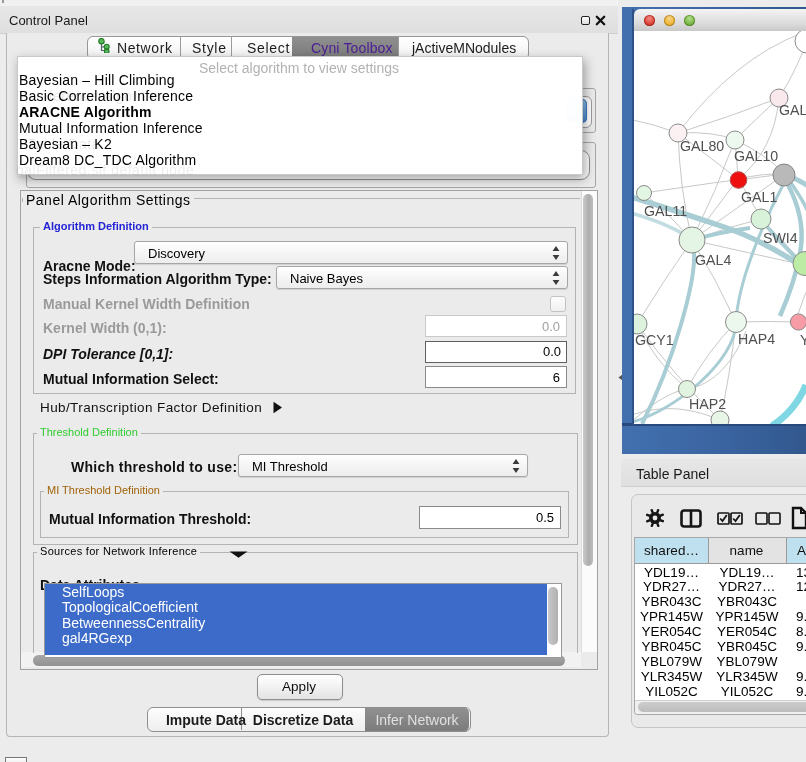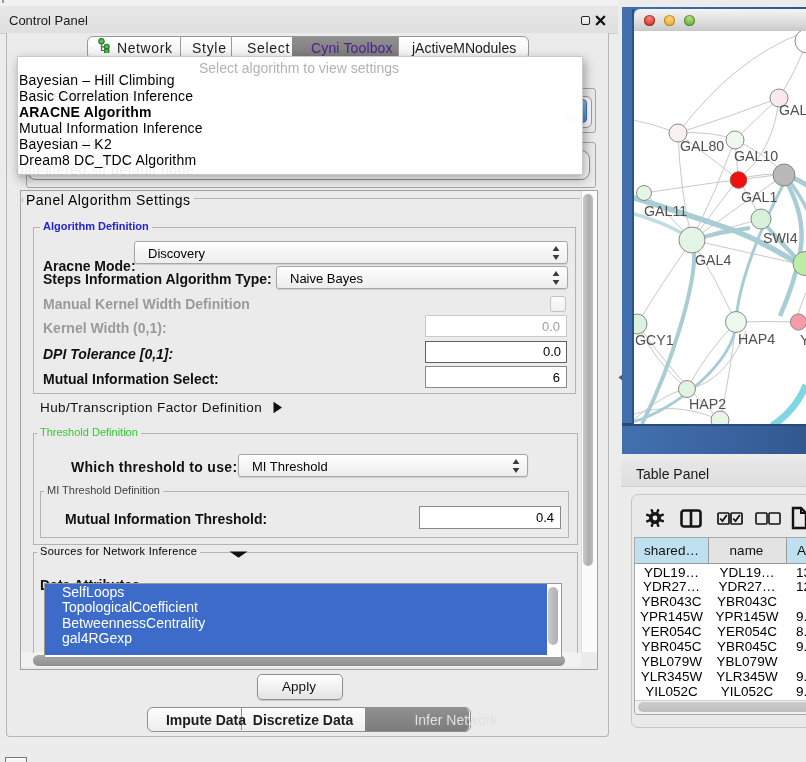--- a/index.html
+++ b/index.html
@@ -95,23 +95,23 @@
 <div class="gtitle" style="left:37px;top:426px;color:#2ecc2e;">Threshold Definition</div>
 <div class="lbl b" style="left:71px;top:459px;letter-spacing:0.3px;">Which threshold to use:</div>
 <div class="combo" style="left:238px;top:454px;width:288px;height:21px;">
     <span class="ct">MI Threshold</span>
     <svg class="arr" viewBox="0 0 8 14">
       <path d="M4 0 L7.4 5 H0.6 Z" fill="#3a3a3a"></path>
       <path d="M4 14 L7.4 9 H0.6 Z" fill="#3a3a3a"></path>
     </svg>
   </div>
 <div class="gbox" style="left:40px;top:491px;width:527px;height:45px;"></div>
-<div class="gtitle" style="left:44px;top:484px;color:#404040;">MI Threshold Definition</div>
-<div class="lbl b" style="left:65px;top:511px;">Mutual Information Threshold:</div>
-<div class="field" style="left:419px;top:506px;width:142px;height:23px;border:1px solid #8a8a8a;color:#000;line-height:22px;padding-right:6px;box-sizing:border-box;">0.4</div>
+<div class="gtitle" style="left:44px;top:484px;color:#a16207;">MI Threshold Definition</div>
+<div class="lbl b" style="left:49px;top:511px;">Mutual Information Threshold:</div>
+<div class="field" style="left:419px;top:506px;width:142px;height:23px;border:1px solid #8a8a8a;color:#000;line-height:22px;padding-right:6px;box-sizing:border-box;">0.5</div>
 
 <div class="gbox" style="left:33px;top:552px;width:543px;height:100px;border-bottom:none;"></div>
 <div class="gtitle" style="left:37px;top:545px;color:#000;letter-spacing:0.3px;">Sources for Network Inference</div>
 <svg class="abs" style="left:229px;top:551px;" width="19" height="7" viewBox="0 0 19 7">
     <path d="M0.5 0.5 H18.5 L9.5 6.8 Z" fill="#111"></path>
   </svg>
 <div class="lbl b" style="left:40px;top:565px;margin-top:12px;">Data Attributes</div>
 <div class="abs" style="left:44px;top:583px;width:516px;height:73px;border:1px solid #999;background:#fff;"></div>
 <div class="abs" style="left:45px;top:584px;width:502px;height:71px;background:#3d6bc9;"></div>
 <div class="lbl" style="left:62px;top:585px;color:#fff;line-height:15.3px;">SelfLoops<br>TopologicalCoefficient<br>BetweennessCentrality<br>gal4RGexp</div>
@@ -125,21 +125,21 @@
 <div class="lbl" style="left:19px;top:73px;line-height:15.9px;color:#000;letter-spacing:0.2px;">Bayesian – Hill Climbing<br>Basic Correlation Inference<br><span class="b">ARACNE Algorithm</span><br>Mutual Information Inference<br>Bayesian – K2<br>Dream8 DC_TDC Algorithm</div>
 
 <div class="abs" style="left:257px;top:674px;width:84px;height:24px;border:1px solid #8f8f8f;border-radius:5px;background:linear-gradient(#ffffff,#f2f2f2 50%,#e2e2e2);box-shadow:0 1px 1px rgba(0,0,0,0.15);"></div>
 <div class="lbl" style="left:257px;top:679px;width:84px;text-align:center;font-size:13.5px;">Apply</div>
 
 <div class="abs" style="left:147px;top:707px;width:322px;height:23px;border:1px solid #8f8f8f;border-radius:6px;background:linear-gradient(#fdfdfd,#eeeeee);"></div>
 <div class="abs" style="left:241px;top:707px;width:1px;height:23px;background:#8f8f8f;"></div>
 <div class="abs" style="left:365px;top:707px;width:104px;height:23px;background:linear-gradient(#909090,#7c7c7c);border-radius:0 6px 6px 0;border-top:1px solid #8f8f8f;border-bottom:1px solid #8f8f8f;"></div>
 <div class="lbl b" style="left:147px;top:712px;width:94px;text-align:center;color:#1c1c1c;padding-left:12px;">Impute Data</div>
 <div class="lbl b" style="left:241px;top:712px;width:124px;text-align:center;color:#1c1c1c;">Discretize Data</div>
-<div class="lbl" style="left:365px;top:712px;width:104px;text-align:center;color:#e0e0e0;padding-left:39px;">Infer Network</div>
+<div class="lbl" style="left:365px;top:712px;width:104px;text-align:center;color:#e0e0e0;">Infer Network</div>
 
 <div class="abs" style="left:5px;top:757px;width:20px;height:10px;border:1.5px solid #777;background:linear-gradient(#fff,#ddd);"></div>
 
 <svg class="abs" style="left:617.5px;top:373.5px;" width="5" height="7" viewBox="0 0 5 7">
     <path d="M4.6 0.4 L0.4 3.5 L4.6 6.6 Z" fill="#555"></path>
   </svg>
 
 <div class="abs" style="left:622px;top:7px;width:184px;height:447px;background:linear-gradient(90deg,#4270af,#3a64a0 55%,#32588e);"></div>
 <div class="abs" style="left:622px;top:423px;width:184px;height:3px;background:#28497c;"></div>
 <div class="abs" style="left:632px;top:9px;width:2px;height:416px;background:#2e5288;"></div>

